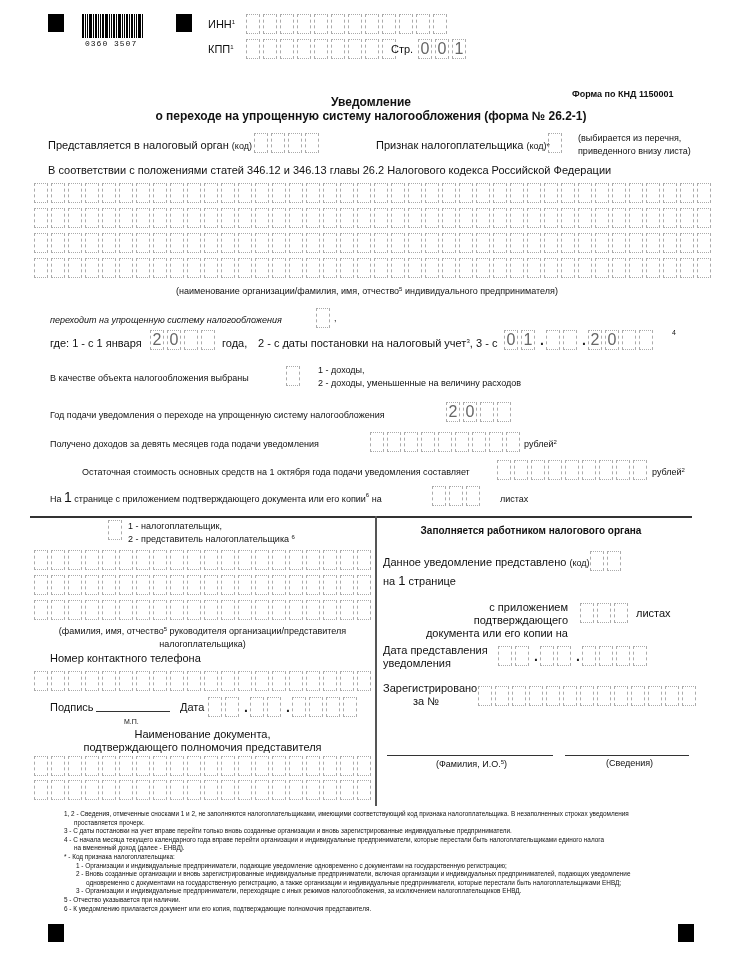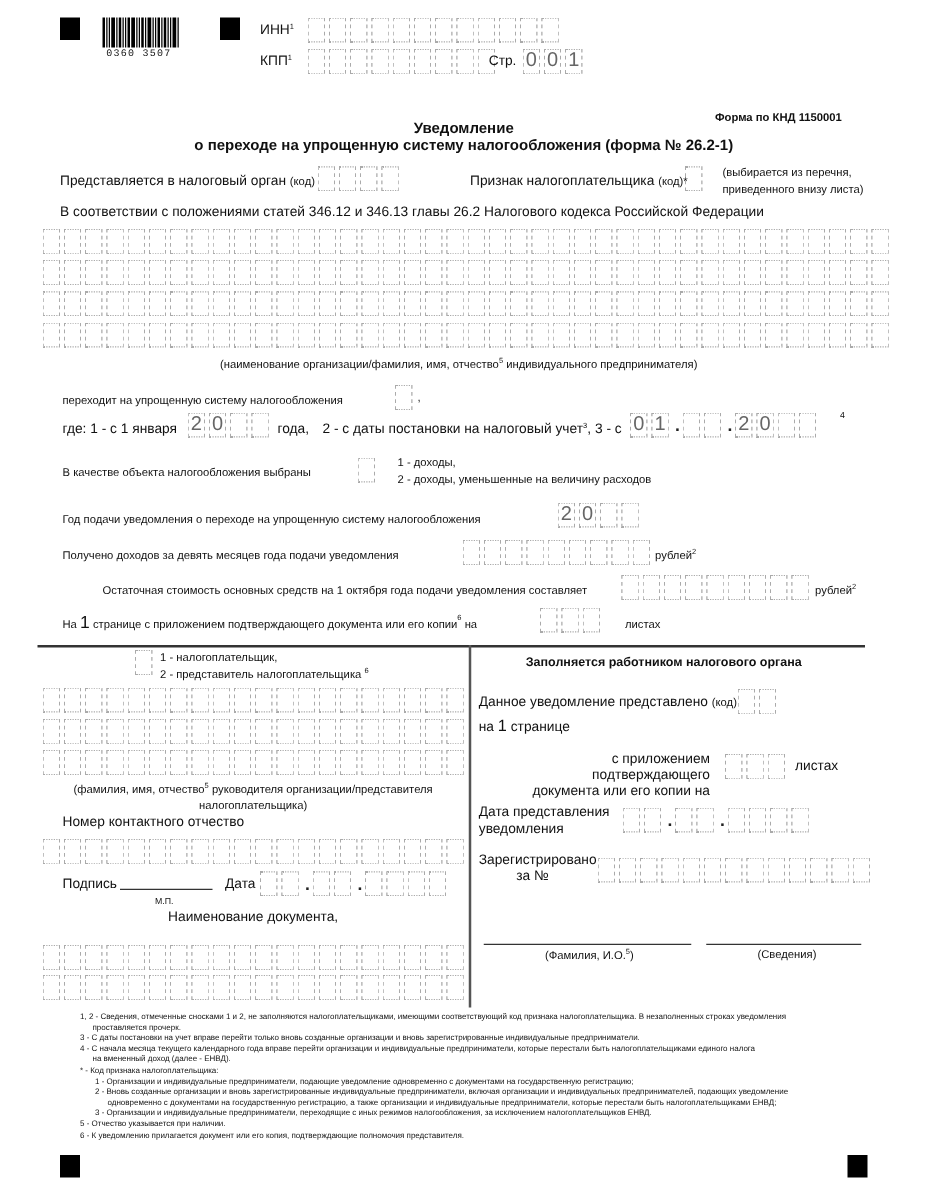--- a/index.html
+++ b/index.html
@@ -273,21 +273,21 @@
     <div class="cell"></div>
     <div class="cell"></div>
     <div class="cell"></div>
     <div class="cell"></div>
     <div class="cell"></div>
     <div class="cell"></div>
     <div class="cell"></div>
   </div>
 <div class="t sm" style="left:176px;top:285px;"><span>(наименование организации/фамилия, имя, отчество</span><sup>5</sup> <span>индивидуального предпринимателя)</span></div>
 
-<div class="t sm" style="left:50px;top:314px;">переходит на упрощенную систему налогообложения</div>
+<div class="t sm" style="left:50px;top:314px;font-style:italic;">переходит на упрощенную систему налогообложения</div>
 <div class="cells" style="left:316px;top:308px;">
     <div class="cell"></div>
   </div>
 <div class="t sm" style="left:334px;top:312px;">,</div>
 
 <div class="t" style="left:50px;top:337px;">где: 1 - с 1 января</div>
 <div class="cells" style="left:150px;top:330px;">
     <div class="cell">2</div>
     <div class="cell">0</div>
     <div class="cell"></div>
@@ -430,21 +430,21 @@
     <div class="cell"></div>
     <div class="cell"></div>
     <div class="cell"></div>
     <div class="cell"></div>
     <div class="cell"></div>
     <div class="cell"></div>
     <div class="cell"></div>
   </div>
 <div class="t sm center" style="left:30px;width:345px;top:625px;"><span>(фамилия, имя, отчество</span><sup>5</sup> <span>руководителя организации/представителя</span><br><span>налогоплательщика)</span></div>
 
-<div class="t" style="left:50px;top:652px;">Номер контактного отчество</div>
+<div class="t" style="left:50px;top:652px;">Номер контактного телефона</div>
 <div class="cells" style="left:34px;top:671px;">
     <div class="cell"></div>
     <div class="cell"></div>
     <div class="cell"></div>
     <div class="cell"></div>
     <div class="cell"></div>
     <div class="cell"></div>
     <div class="cell"></div>
     <div class="cell"></div>
     <div class="cell"></div>
@@ -471,21 +471,21 @@
   <div class="cell"></div>
   <div class="cell"></div>
   <div class="dot">.</div>
   <div class="cell"></div>
   <div class="cell"></div>
   <div class="cell"></div>
   <div class="cell"></div>
 </div>
 <div class="t" style="left:124px;top:715px;font-size:7px;">М.П.</div>
 
-<div class="t center" style="left:30px;width:345px;top:728px;"><span>Наименование документа,</span><br></div>
+<div class="t center" style="left:30px;width:345px;top:728px;"><span>Наименование документа,</span><br><span>подтверждающего полномочия представителя</span></div>
 <div class="cells" style="left:34px;top:756px;">
     <div class="cell"></div>
     <div class="cell"></div>
     <div class="cell"></div>
     <div class="cell"></div>
     <div class="cell"></div>
     <div class="cell"></div>
     <div class="cell"></div>
     <div class="cell"></div>
     <div class="cell"></div>

